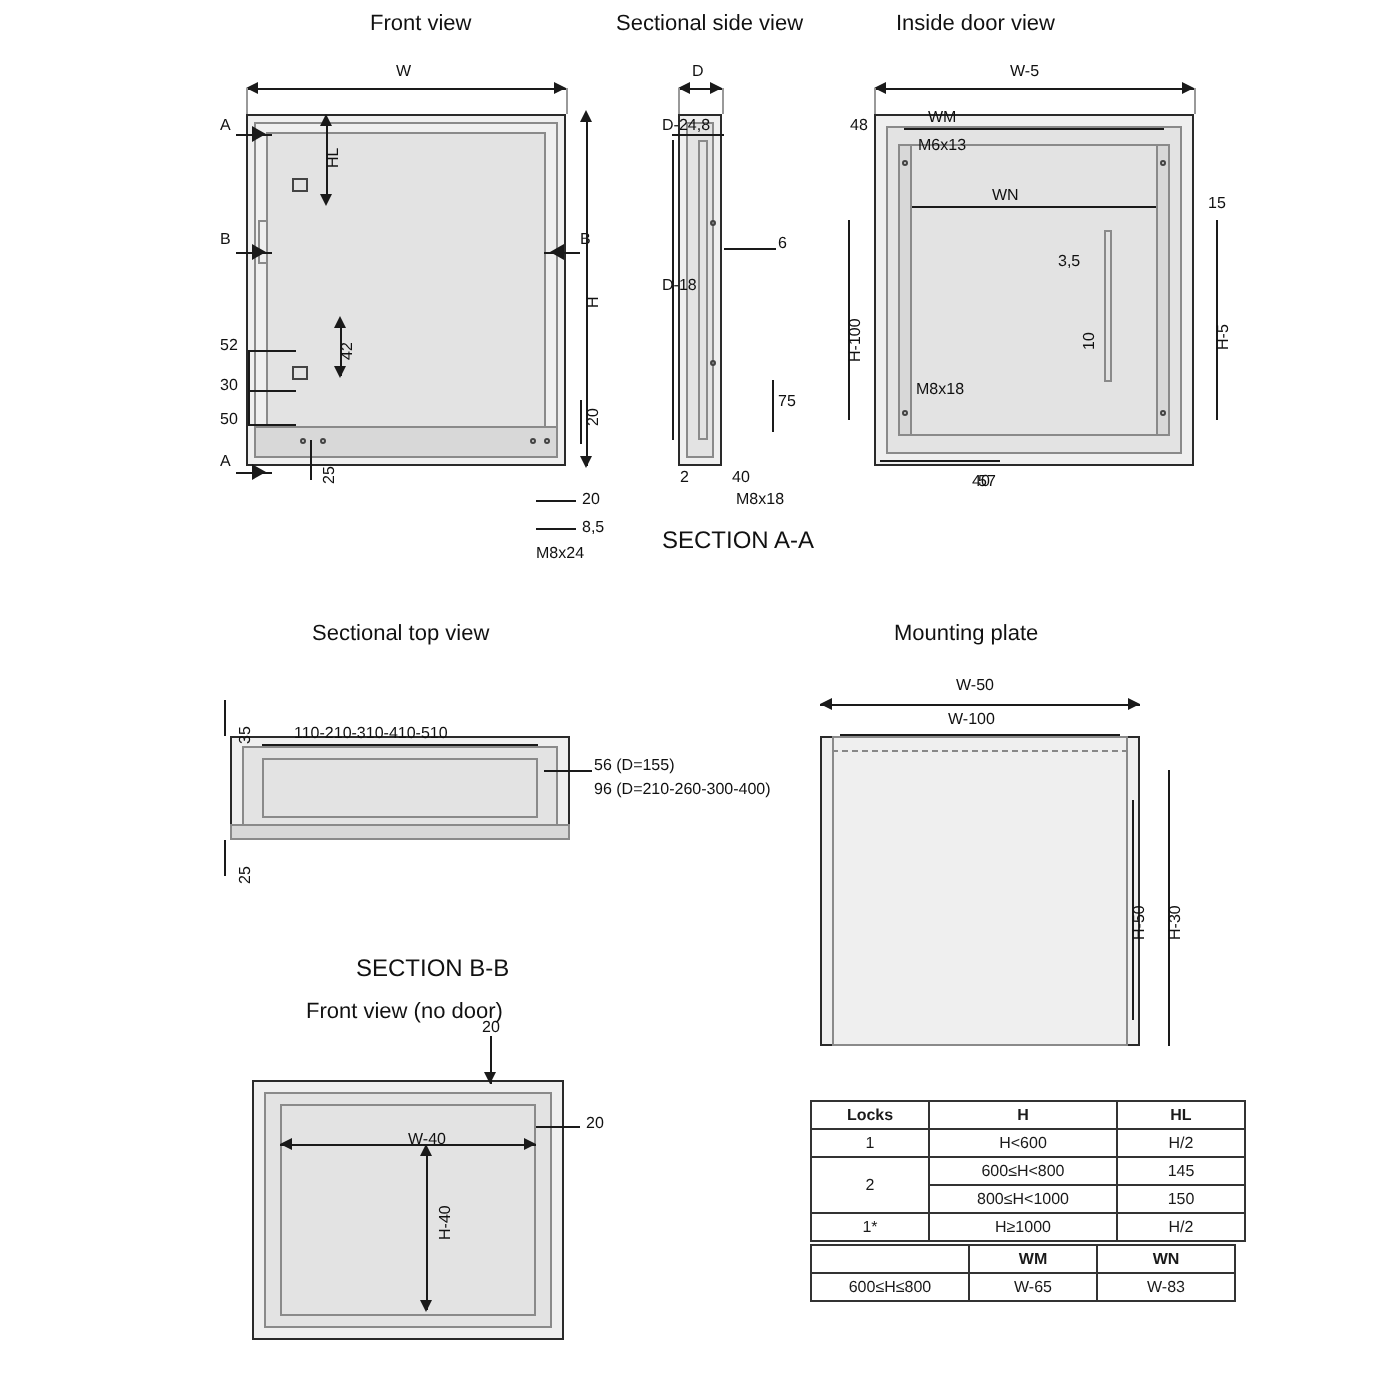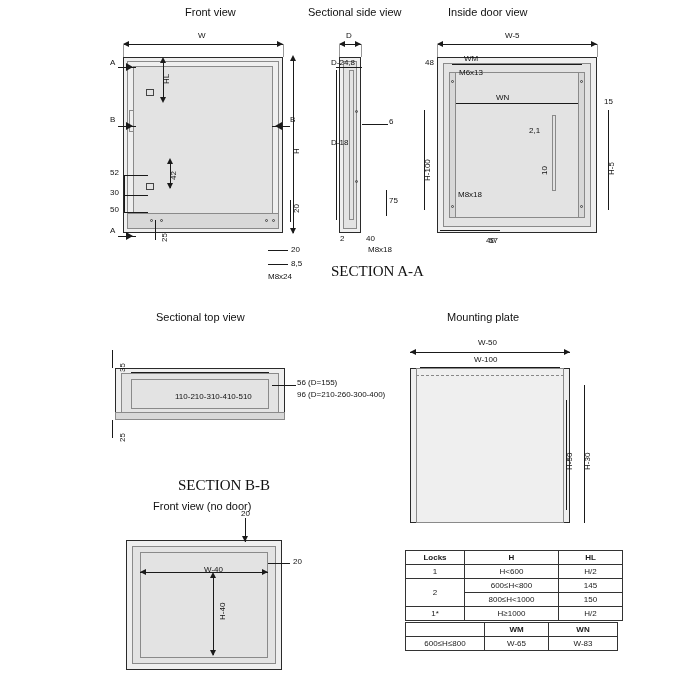--- a/index.html
+++ b/index.html
@@ -4,21 +4,21 @@
 <style>
   html,body{margin:0;padding:0;}
   body{
     width:700px;height:700px;background:#ffffff;position:relative;
     font-family:"Liberation Sans", sans-serif;
     color:#1a1a1a;overflow:hidden;
   }
   .abs{position:absolute;}
   .ttl{font-size:11px;color:#111;white-space:nowrap;}
   .lbl{font-size:8px;color:#111;white-space:nowrap;}
-  .lbl9{font-size:15px;color:#111;white-space:nowrap;font-family:Liberation Serif, serif;}
+  .lbl9{font-size:12px;color:#111;white-space:nowrap;}
   .rot{transform-origin:0 0;transform:rotate(-90deg);}
   .box{position:absolute;border:1px solid #2a2a2a;box-sizing:border-box;}
   .boxg{position:absolute;border:1px solid #8a8a8a;box-sizing:border-box;}
   .fill{background:#efefef;}
   .fill2{background:#e3e3e3;}
   .fill3{background:#d8d8d8;}
   .dash{position:absolute;border-top:1px dashed #888;}
   .arrowL{width:0;height:0;border-top:4px solid transparent;border-bottom:4px solid transparent;border-right:7px solid #1a1a1a;position:absolute;}
   .arrowR{width:0;height:0;border-top:4px solid transparent;border-bottom:4px solid transparent;border-left:7px solid #1a1a1a;position:absolute;}
   table.t{border-collapse:collapse;font-size:8px;}
@@ -166,41 +166,41 @@
 <div class="abs lbl" style="left:505px;top:31px;">W-5</div>
 
 <div class="abs lbl" style="left:464px;top:54px;">WM</div>
 <div class="dimline" style="left:452px;top:64px;width:130px;"></div>
 <div class="abs lbl" style="left:459px;top:68px;">M6x13</div>
 <div class="abs lbl" style="left:496px;top:93px;">WN</div>
 <div class="dimline" style="left:456px;top:103px;width:122px;"></div>
 
 <div class="abs lbl" style="left:425px;top:58px;">48</div>
 <div class="abs lbl" style="left:604px;top:97px;">15</div>
-<div class="abs lbl" style="left:529px;top:126px;">2,1</div>
+<div class="abs lbl" style="left:529px;top:126px;">3,5</div>
 <div class="abs lbl rot" style="left:540px;top:175px;">10</div>
 
 <div class="dimv" style="left:424px;top:110px;height:100px;"></div>
 <div class="abs lbl rot" style="left:423px;top:181px;">H-100</div>
 <div class="dimv" style="left:608px;top:110px;height:100px;"></div>
 <div class="abs lbl rot" style="left:607px;top:175px;">H-5</div>
 
 <div class="abs lbl" style="left:458px;top:190px;">M8x18</div>
 <div class="abs lbl" style="left:453px;top:236px;padding-left:36px;">57</div>
 <div class="abs lbl" style="left:486px;top:236px;">40</div>
 <div class="dimline" style="left:440px;top:230px;width:60px;"></div>
 
 <div class="abs ttl" style="left:156px;top:311px;">Sectional top view</div>
 
 <div class="box fill" style="left:115px;top:368px;width:170px;height:52px;"></div>
 <div class="boxg fill2" style="left:121px;top:373px;width:158px;height:42px;"></div>
 <div class="boxg" style="left:131px;top:379px;width:138px;height:30px;"></div>
 <div class="boxg fill3" style="left:115px;top:412px;width:170px;height:8px;"></div>
 
-<div class="abs lbl" style="left:175px;top:362px;margin-top:30px;">110-210-310-410-510</div>
+<div class="abs lbl" style="left:147px;top:362px;">110-210-310-410-510</div>
 <div class="dimline" style="left:131px;top:372px;width:138px;"></div>
 
 <div class="abs lbl rot" style="left:118px;top:372px;">35</div>
 <div class="dimv" style="left:112px;top:350px;height:18px;"></div>
 <div class="abs lbl rot" style="left:118px;top:442px;">25</div>
 <div class="dimv" style="left:112px;top:420px;height:18px;"></div>
 
 <div class="abs lbl" style="left:297px;top:378px;">56 (D=155)</div>
 <div class="abs lbl" style="left:297px;top:390px;">96 (D=210-260-300-400)</div>
 <div class="dimline" style="left:272px;top:385px;width:24px;"></div>

